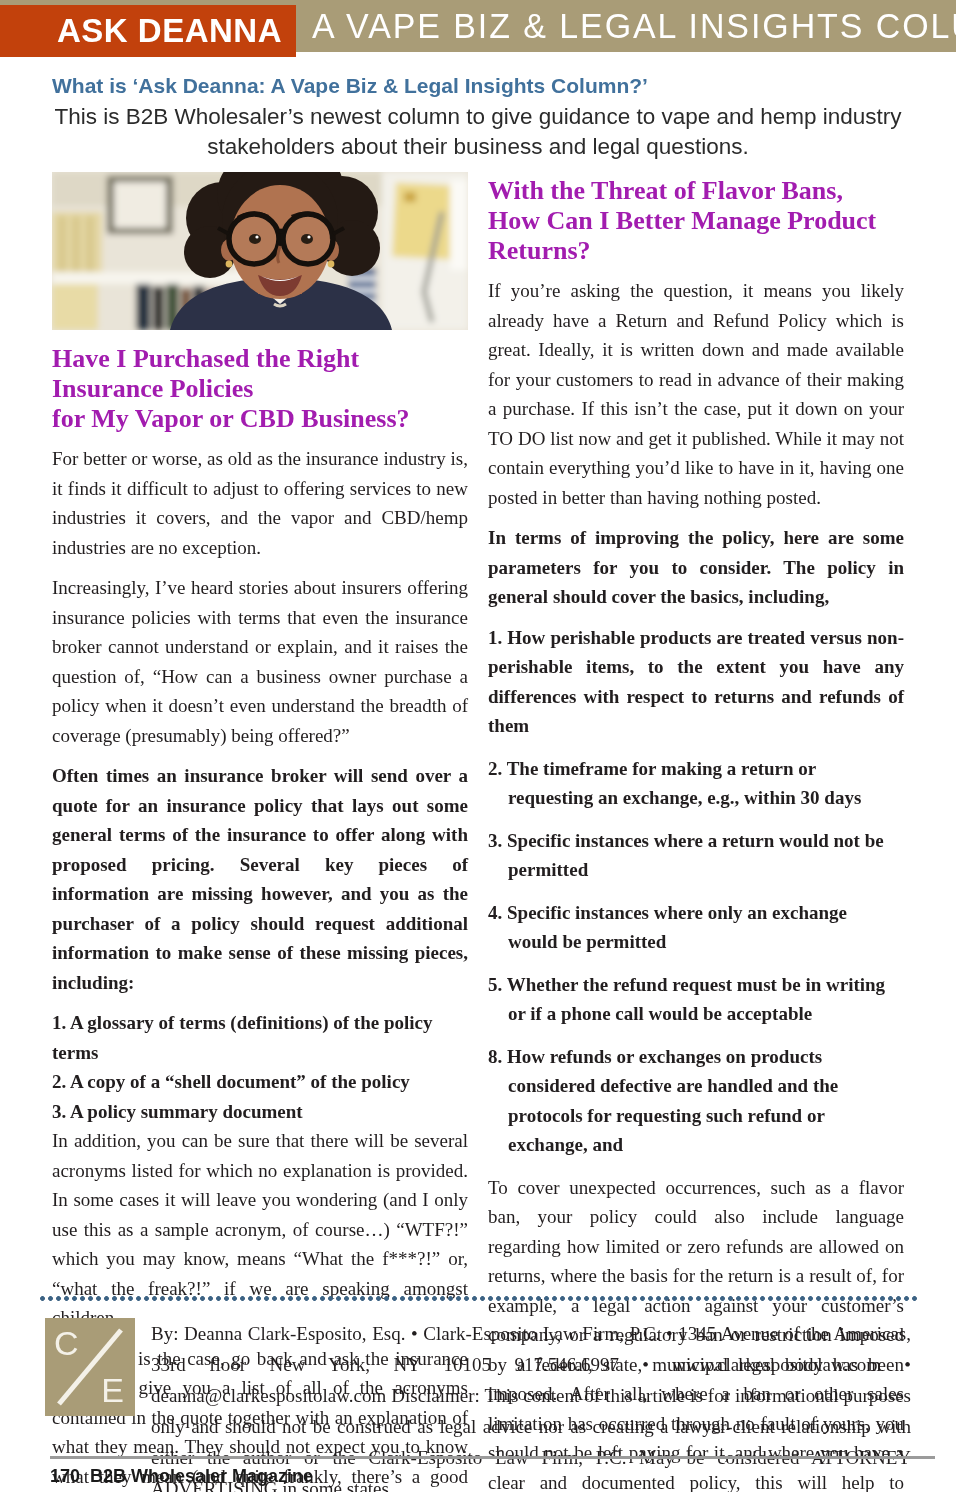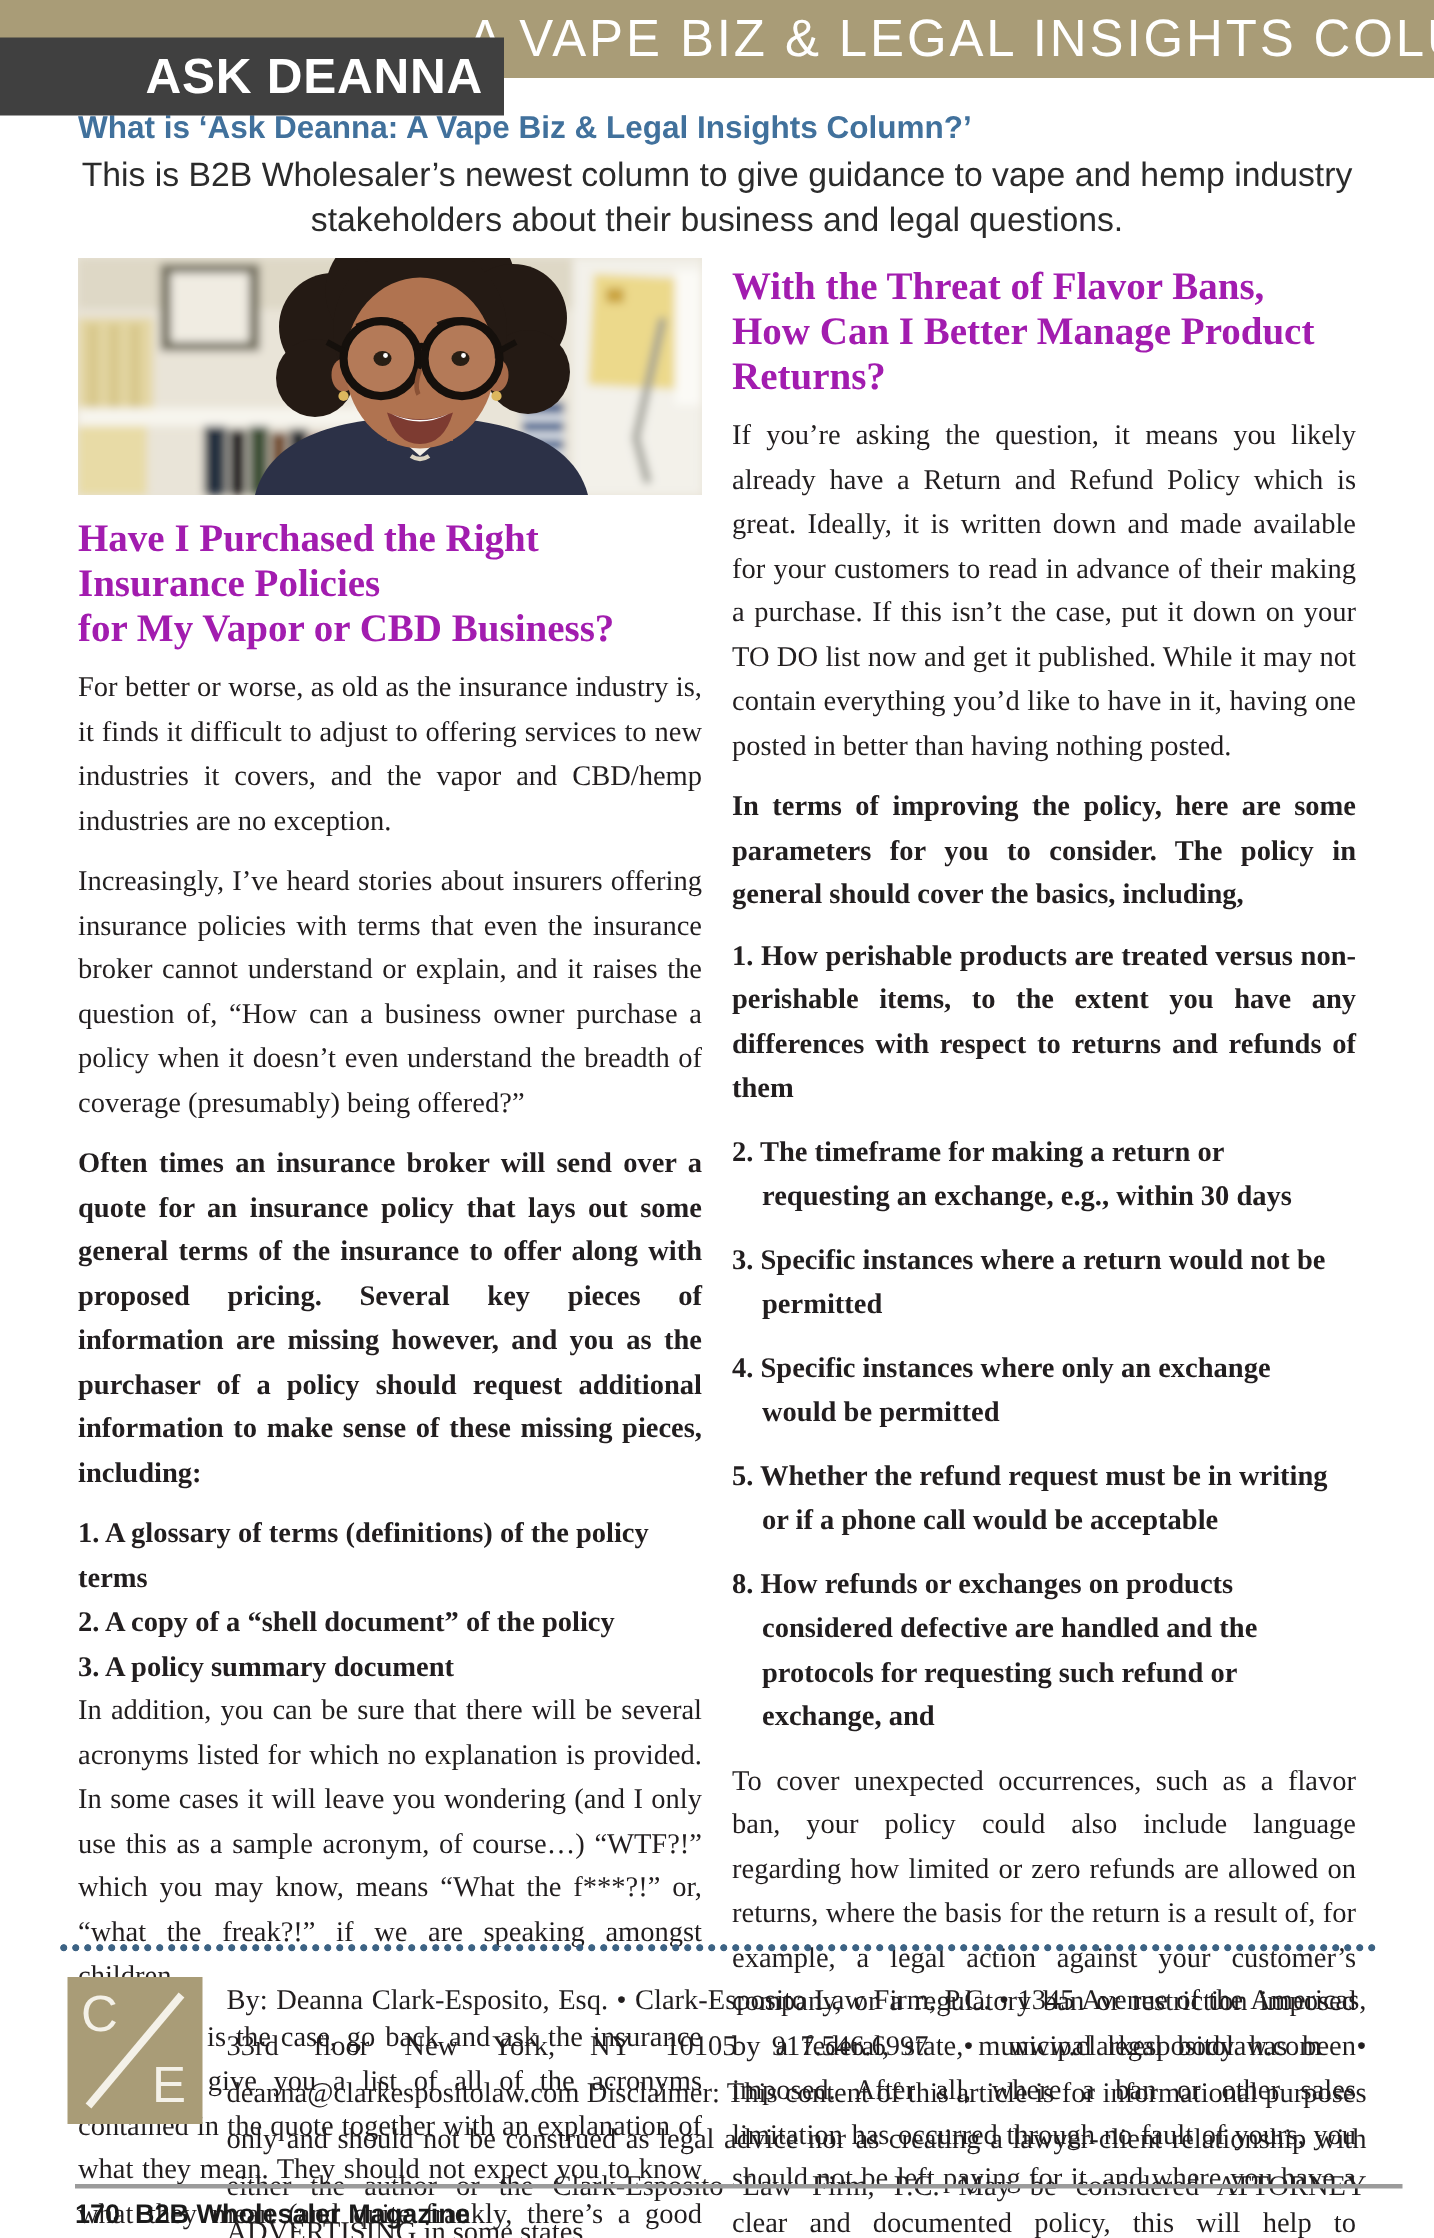--- a/index.html
+++ b/index.html
@@ -4,22 +4,22 @@
 <style>
   html,body{margin:0;padding:0;}
   body{
     width:956px;height:1492px;position:relative;background:#ffffff;
     font-family:"Liberation Serif",serif;color:#221e1f;overflow:hidden;
   }
   
   .masthead{position:relative;width:956px;height:62px;}
   .masthead-tan{position:absolute;left:0;top:0;width:956px;height:52px;background:#a99c77;}
   .masthead-blue{
-    position:absolute;left:0;top:5px;width:336px;height:52px;background:#404040;
-    display:flex;align-items:center;justify-content:flex-end;padding-right:14px;box-sizing:border-box;margin-top:20px;
+    position:absolute;left:0;top:5px;width:296px;height:52px;background:#c2410c;
+    display:flex;align-items:center;justify-content:flex-end;padding-right:14px;box-sizing:border-box;
   }
   .kicker{
     font-family:"Liberation Sans",sans-serif;font-weight:800;font-size:33px;color:#ffffff;letter-spacing:.5px;
   }
   .masthead-title{
     position:absolute;left:312px;top:0;height:52px;width:640px;display:flex;align-items:center;
     font-family:"Liberation Sans",sans-serif;font-weight:400;font-size:35px;color:#ffffff;letter-spacing:2px;
     transform-origin:left center;transform:scaleX(.97);white-space:nowrap;
   }
   

